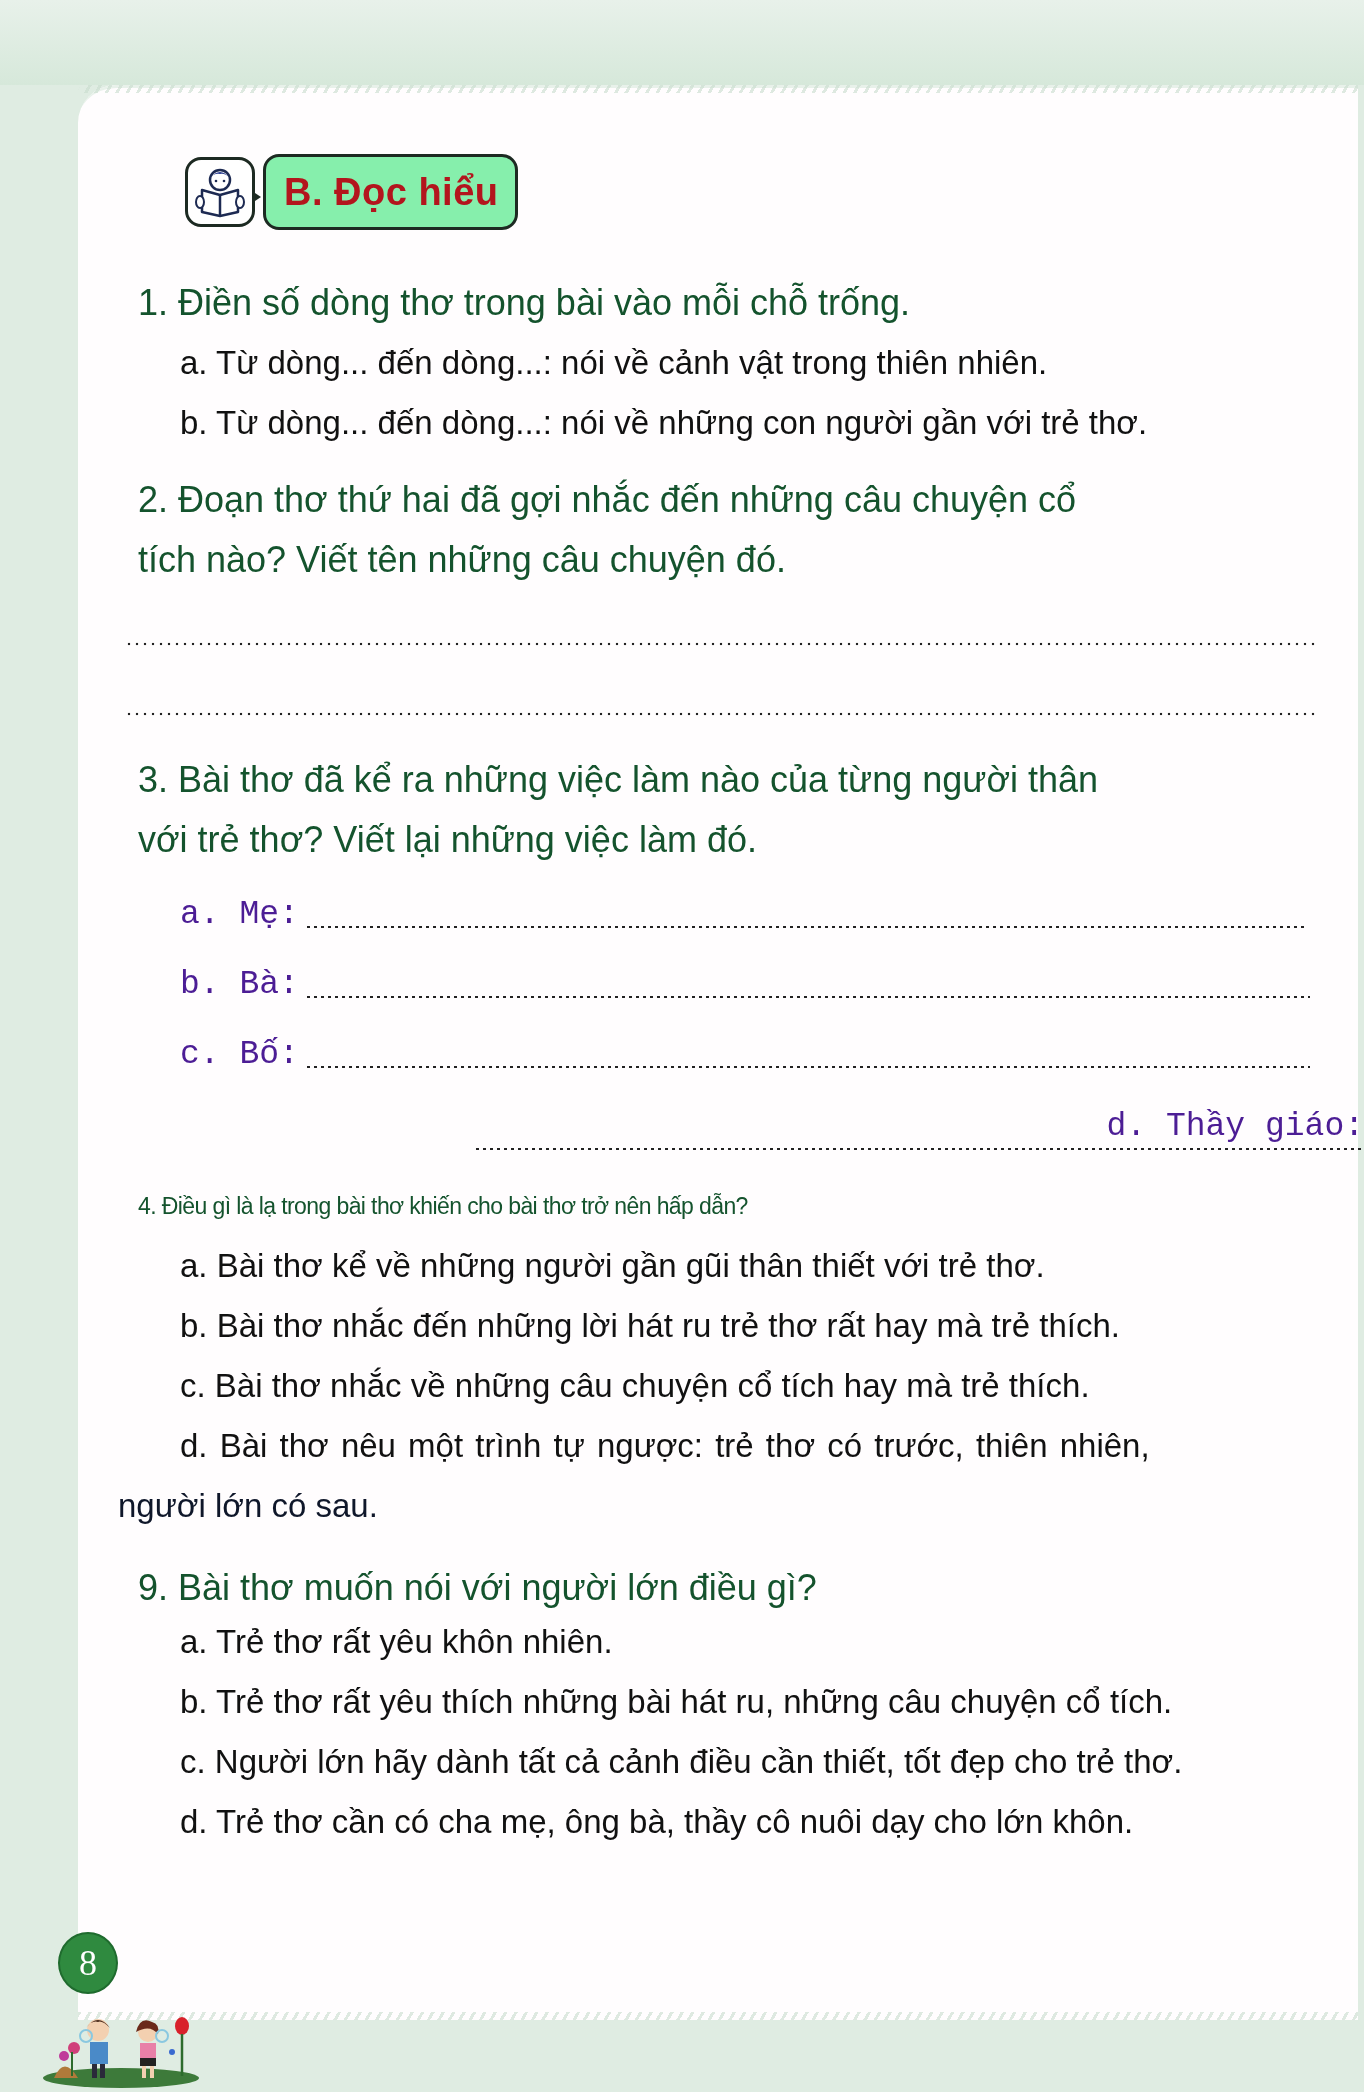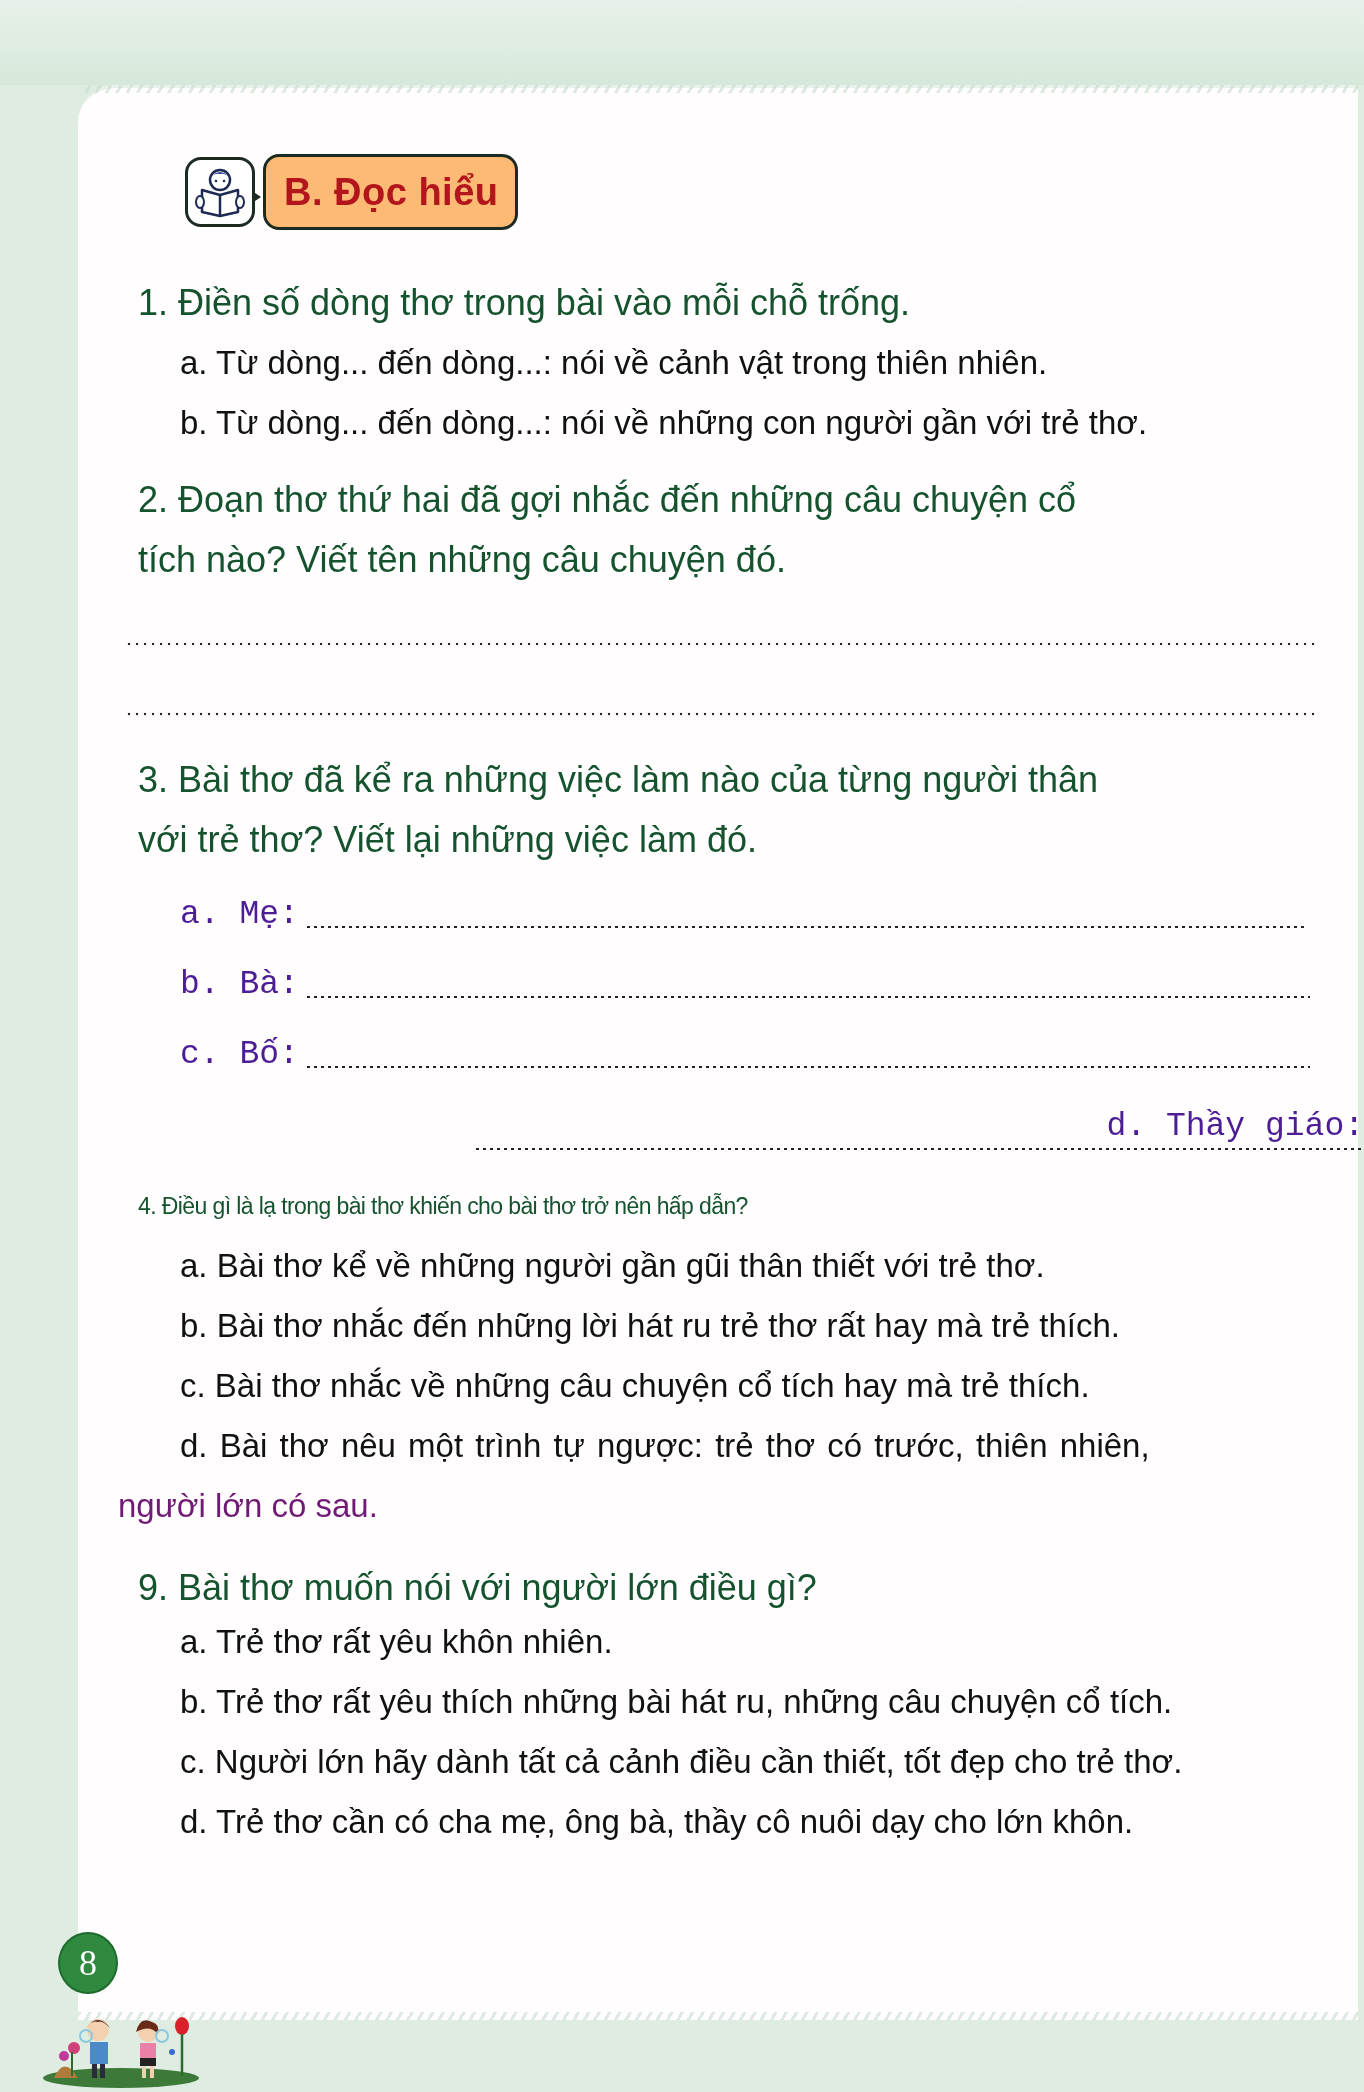--- a/index.html
+++ b/index.html
@@ -34,27 +34,27 @@
     box-sizing:border-box; position:relative;
   }
   .icon-box::after{
     content:""; position:absolute; right:-9px; top:33px; width:0; height:0;
     border-top:4px solid transparent; border-bottom:4px solid transparent;
     border-left:6px solid #1d2a22;
   }
   .title-box {
     margin-left:8px; height:76px; padding:0 16px 0 18px; border:3px solid #1d2a22;
     border-radius:16px 16px 16px 16px; box-sizing:border-box;
-    display:flex; align-items:center; background:#fdba74;
+    display:flex; align-items:center; background:#86efac;
   }
   .title-text { color:#b3151d; font-weight:bold; font-size:38px; letter-spacing:0.5px; }
 
   .q { position:absolute; left:138px; color:#14532d; font-weight:normal; font-size:36px; line-height:56px; white-space:nowrap; }
   .opt { position:absolute; left:180px; color:#111; font-size:33px; line-height:40px; white-space:nowrap; }
-  .cont { position:absolute; left:118px; color:#701a75; font-size:33px; line-height:40px; white-space:nowrap; }
+  .cont { position:absolute; left:118px; color:#0f172a; font-size:33px; line-height:40px; white-space:nowrap; }
 
   .dotline {
     position:absolute; height:4px;
     background-image:radial-gradient(circle, #222 1.3px, transparent 1.6px);
     background-size:8px 4px; background-repeat:repeat-x;
   }
   .fill-row { position:absolute; left:180px; right:0; height:40px; display:flex; align-items:flex-end; }
   .fill-label { font-size:33px; color:#4c1d95; white-space:nowrap; line-height:40px;font-family:Liberation Mono, monospace; }
   .fill-dots {
     flex:none; height:4px; margin-left:6px; margin-bottom:6px;

